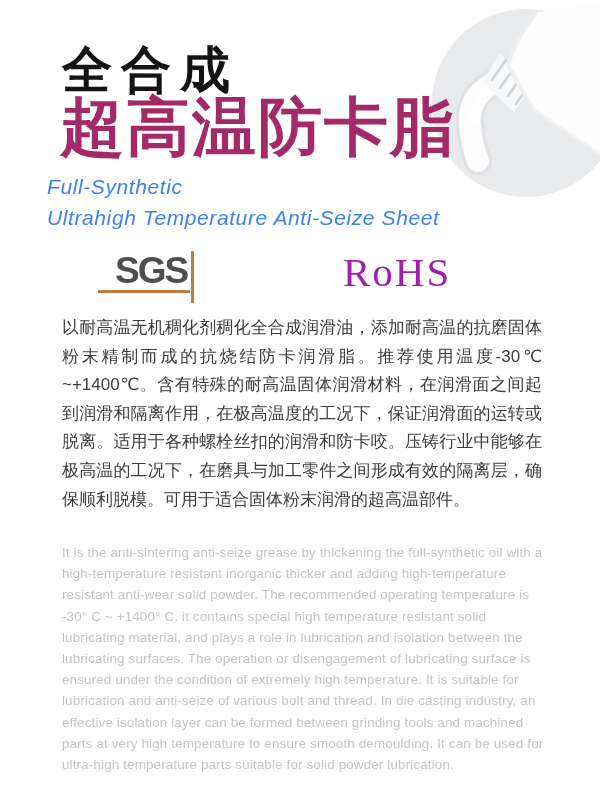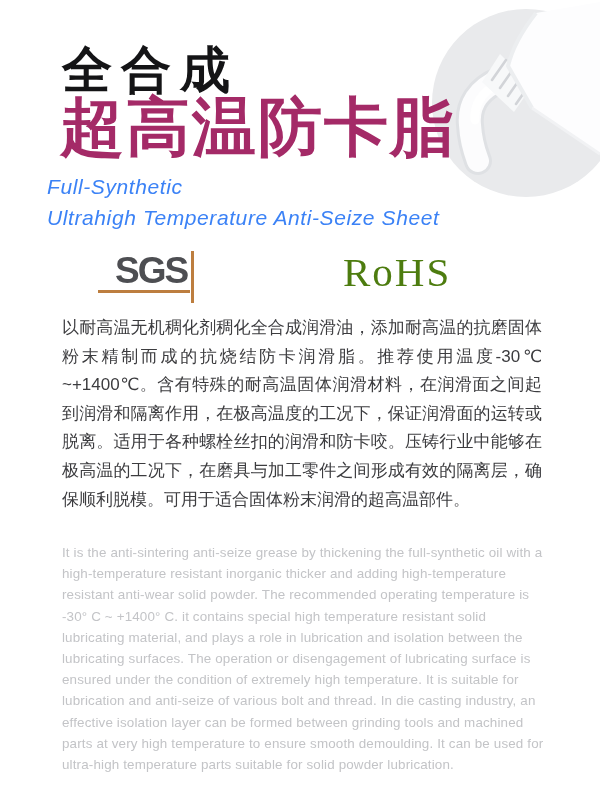--- a/index.html
+++ b/index.html
@@ -41,21 +41,21 @@
     color:#2d5fa4; display:block; transform:scaleY(0.96);
   }
   .logo-msds .msds-subtext {
     font-size:9.3px; line-height:11px; font-weight:700; letter-spacing:0.2px;
     color:#203a64; display:block;
   }
   .logo-rohs { position:absolute; left:303px; top:3px; }
   .logo-rohs .rohs-text {
     font-family:"Liberation Serif","DejaVu Serif",serif;
     font-size:41px; line-height:46px; font-weight:400; letter-spacing:2px;
-    color:#4d7c0f;
+    color:#a21caf;
   }
   
   .desc-cn {
     position:absolute; left:62px; top:314px; width:480px;
     font-size:17px; line-height:28.6px; color:#3c3c3f; font-weight:400;
     text-align:justify; text-justify:inter-ideograph;
   }
   .desc-en {
     position:absolute; left:62px; top:542px; width:486px;
     font-size:13.4px; line-height:21.2px; color:#c3c4c7; font-weight:400;

